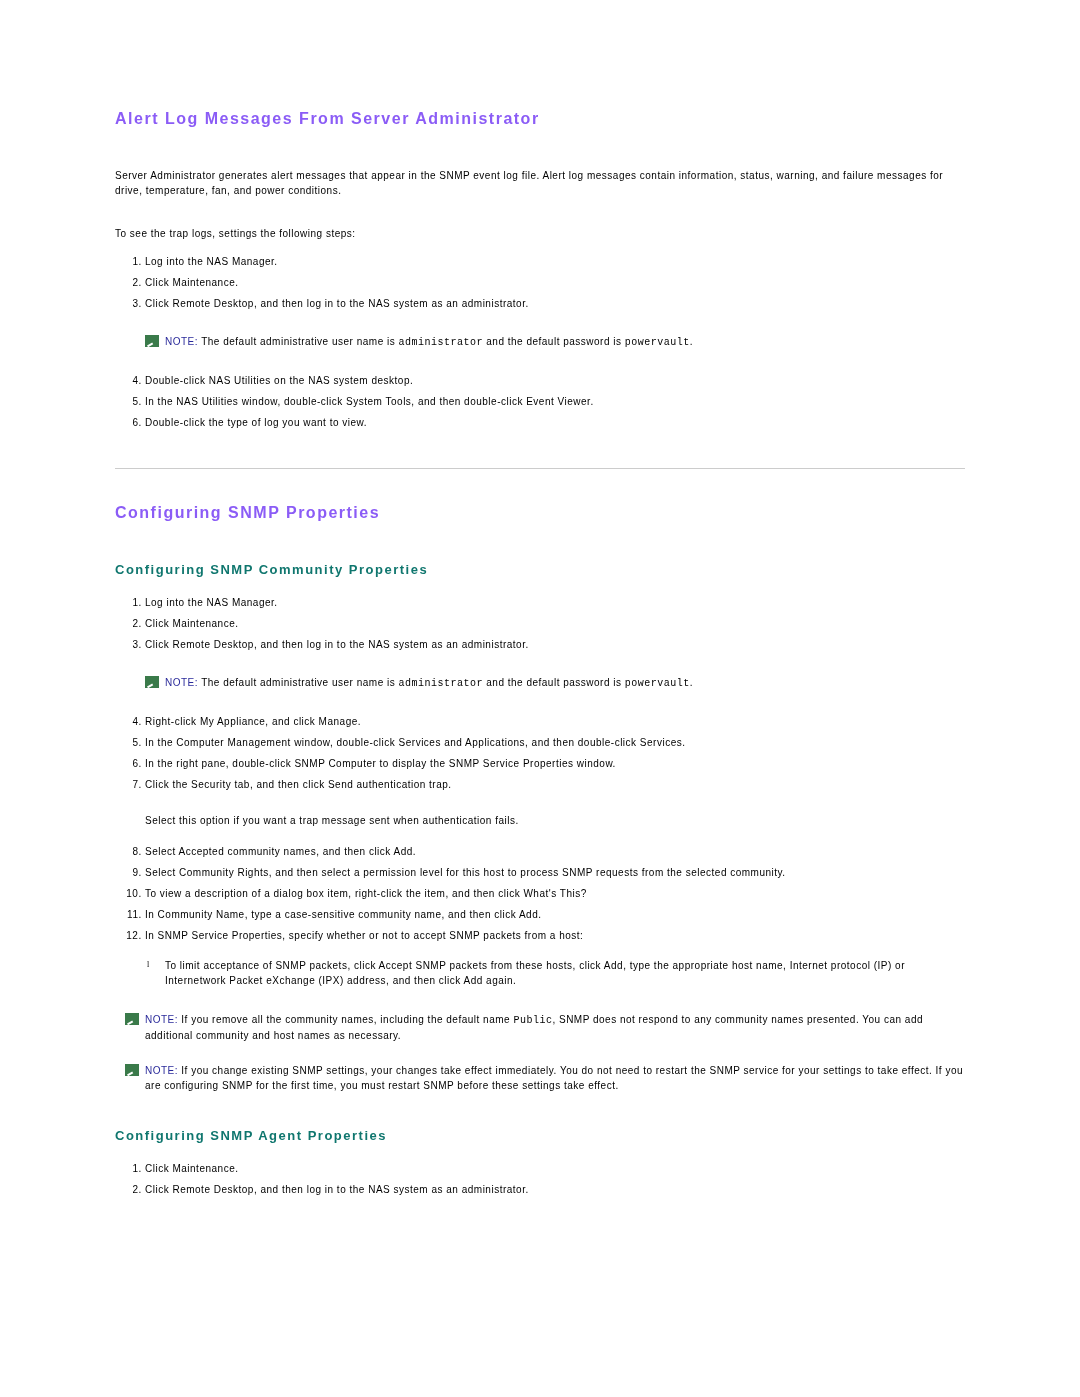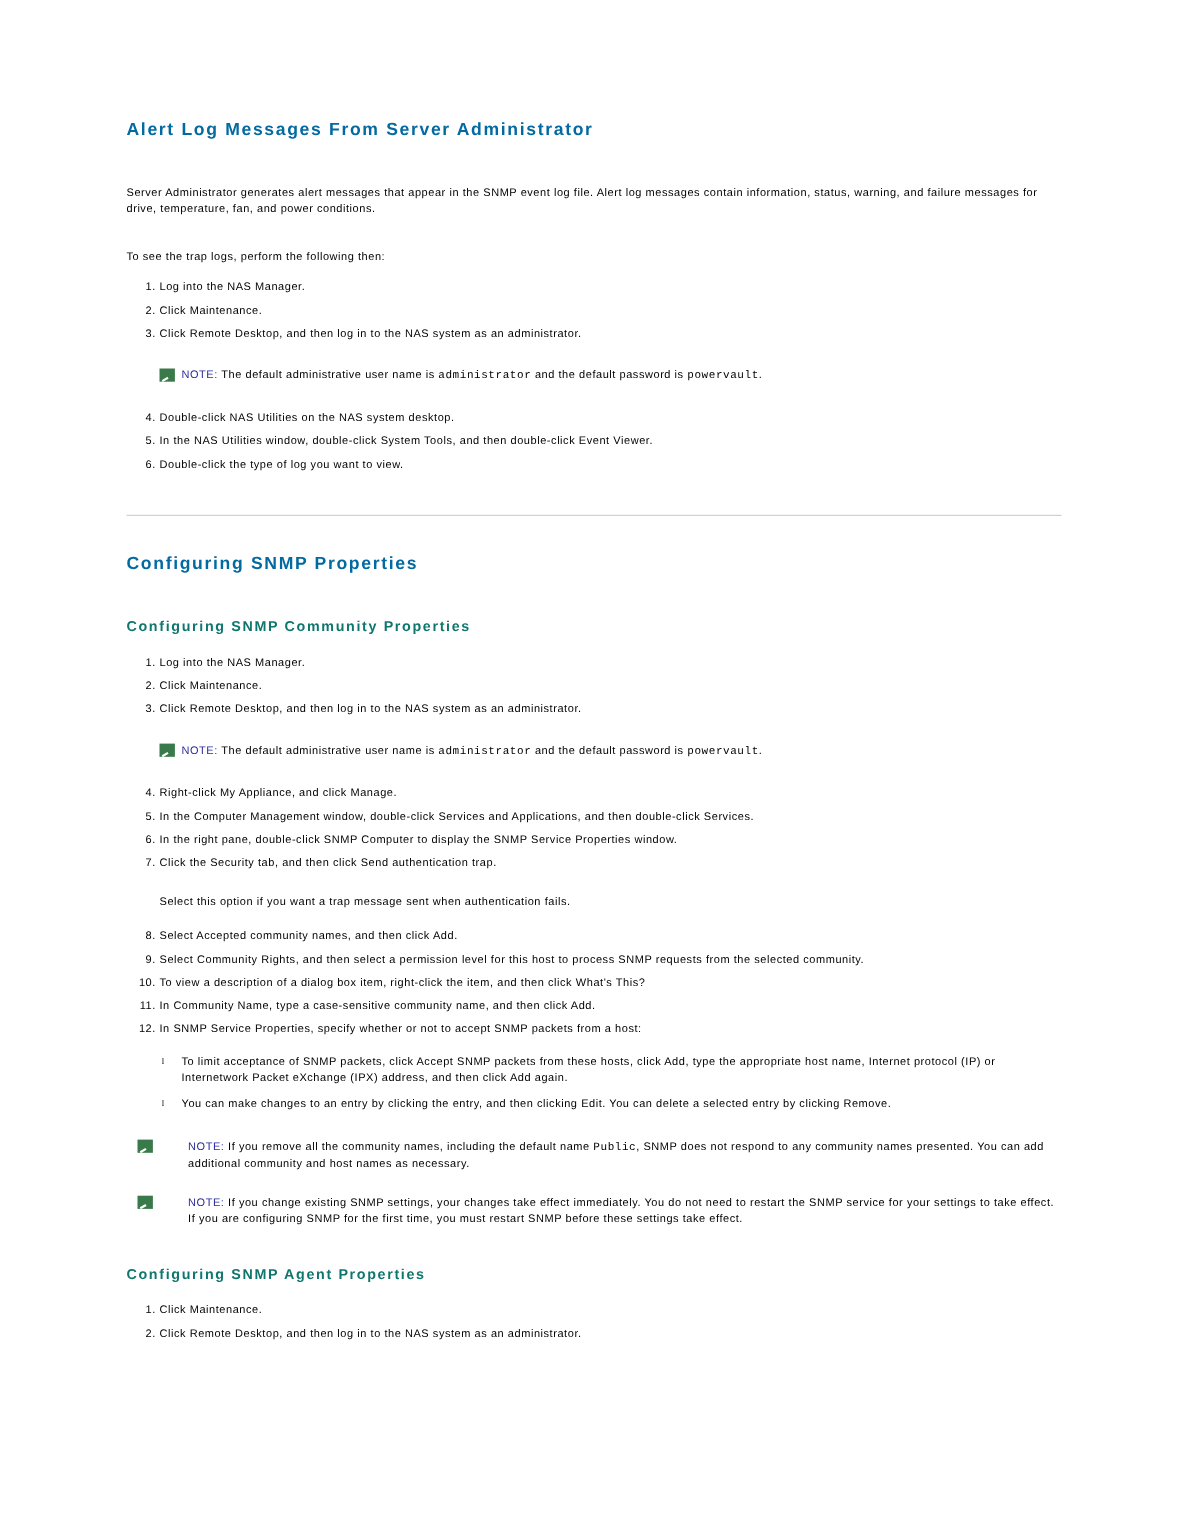--- a/index.html
+++ b/index.html
@@ -5,21 +5,21 @@
   body {
     font-family: Verdana, Arial, sans-serif;
     font-size: 11px;
     color: #000;
     margin: 0;
     padding: 110px 115px 100px 115px;
     background: #fff;
     letter-spacing: 0.5px;
   }
   h2.section-title {
-    color: #0369a1;
+    color: #8b5cf6;
     font-size: 16px;
     font-weight: bold;
     letter-spacing: 1.5px;
     margin: 0 0 40px 0;
   }
   h3.subsection-title {
     color: #0f766e;
     font-size: 13px;
     font-weight: bold;
     letter-spacing: 1.5px;
@@ -47,21 +47,20 @@
   .note-block {
     margin: 20px 0 20px 30px;
     font-size: 10px;
     line-height: 1.5;
     display: flex;
     align-items: flex-start;
     justify-content: space-between;
   }
   .note-block.outer {
     margin-left: 10px;
-    gap: 26px;
   }
   .note-icon {
     display: inline-block;
     width: 14px;
     height: 12px;
     background: #3a7a4a;
     margin-right: 6px;
     flex: 0 0 auto;
     margin-top: 1px;
     position: relative;
@@ -114,21 +113,21 @@
     position: absolute;
     left: -18px;
     top: 5px;
   }
 </style>
 </head>
 <body>
 
 <h2 class="section-title">Alert Log Messages From Server Administrator</h2>
 <p class="body-text">Server Administrator generates alert messages that appear in the SNMP event log file. Alert log messages contain information, status, warning, and failure messages for drive, temperature, fan, and power conditions.</p>
-<p class="lead-text">To see the trap logs, perform the following then:</p>
+<p class="lead-text">To see the trap logs, settings the following steps:</p>
 
 <ol class="steps">
   <li>Log into the NAS Manager.</li>
   <li>Click Maintenance.</li>
   <li>Click Remote Desktop, and then log in to the NAS system as an administrator.</li>
 </ol>
 
 <div class="note-block">
   <span class="note-icon"></span>
   <span class="note-text">
@@ -173,21 +172,20 @@
 <ol class="steps" start="8">
   <li>Select Accepted community names, and then click Add.</li>
   <li>Select Community Rights, and then select a permission level for this host to process SNMP requests from the selected community.</li>
   <li>To view a description of a dialog box item, right-click the item, and then click What's This?</li>
   <li>In Community Name, type a case-sensitive community name, and then click Add.</li>
   <li>In SNMP Service Properties, specify whether or not to accept SNMP packets from a host:</li>
 </ol>
 
 <ul class="sub-bullets">
   <li>To limit acceptance of SNMP packets, click Accept SNMP packets from these hosts, click Add, type the appropriate host name, Internet protocol (IP) or Internetwork Packet eXchange (IPX) address, and then click Add again.</li>
-  <li>You can make changes to an entry by clicking the entry, and then clicking Edit. You can delete a selected entry by clicking Remove.</li>
 </ul>
 
 <div class="note-block outer">
   <span class="note-icon"></span>
   <span class="note-text">
     <span class="note-label">NOTE:</span><span> If you remove all the community names, including the default name </span><span class="code">Public</span><span>, SNMP does not respond to any community names presented. You can add additional community and host names as necessary.</span>
   </span>
 </div>
 
 <div class="note-block outer">

